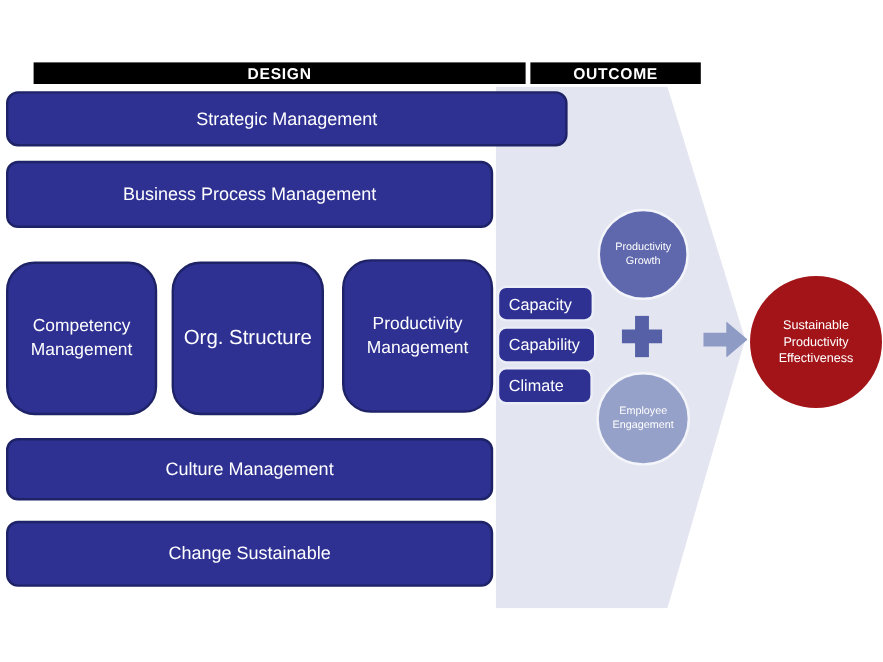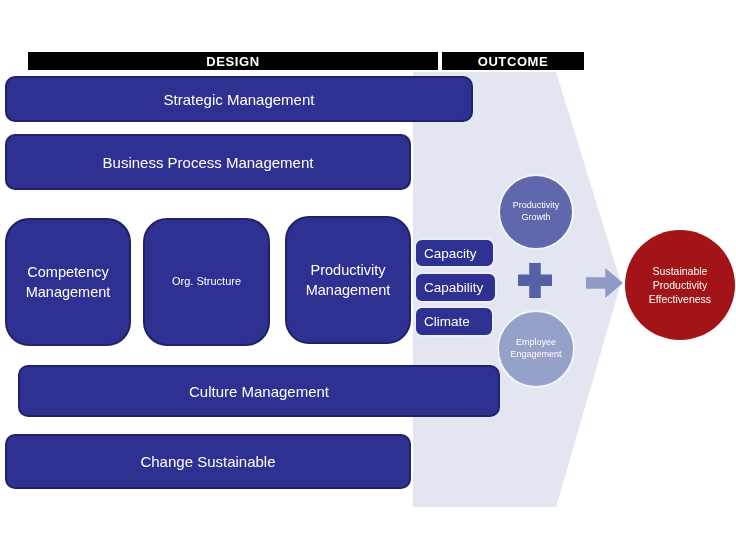--- a/index.html
+++ b/index.html
@@ -32,23 +32,23 @@
     clip-path:polygon(0 0,68.8% 0,100% 48.5%,68.8% 100%,0 100%);
   }
   .bluebox{
     position:absolute;background:var(--dark-blue);border:2px solid var(--box-border);
     border-radius:10px;color:var(--white);display:flex;align-items:center;justify-content:center;
     text-align:center;font-size:15px;box-sizing:border-box;line-height:1.4;
   }
   .b-strategic{left:5px;top:76px;width:468px;height:46px;}
   .b-business{left:5px;top:134px;width:406px;height:56px;}
   .b-competency{left:5px;top:218px;width:126px;height:128px;border-radius:24px;font-size:14.5px;padding:0 10px;}
-  .b-org{left:143px;top:218px;width:127px;height:128px;border-radius:24px;font-size:11px;padding:0 4px;}
+  .b-org{left:143px;top:218px;width:127px;height:128px;border-radius:24px;font-size:17px;padding:0 4px;}
   .b-prodmgmt{left:285px;top:216px;width:126px;height:128px;border-radius:24px;font-size:14.5px;padding:0 8px;}
-  .b-culture{left:18px;top:365px;width:482px;height:52px;}
+  .b-culture{left:5px;top:365px;width:406px;height:52px;}
   .b-change{left:5px;top:434px;width:406px;height:55px;}
   .factor{
     position:absolute;left:414px;background:var(--dark-blue);
     border:2px solid #eceef7;border-radius:8px;color:var(--white);
     display:flex;align-items:center;justify-content:flex-start;
     font-size:13.5px;padding-left:8px;box-sizing:border-box;
   }
   .f-capacity{top:238px;width:81px;height:30px;}
   .f-capability{top:272px;width:83px;height:31px;}
   .f-climate{top:306px;width:80px;height:31px;}

